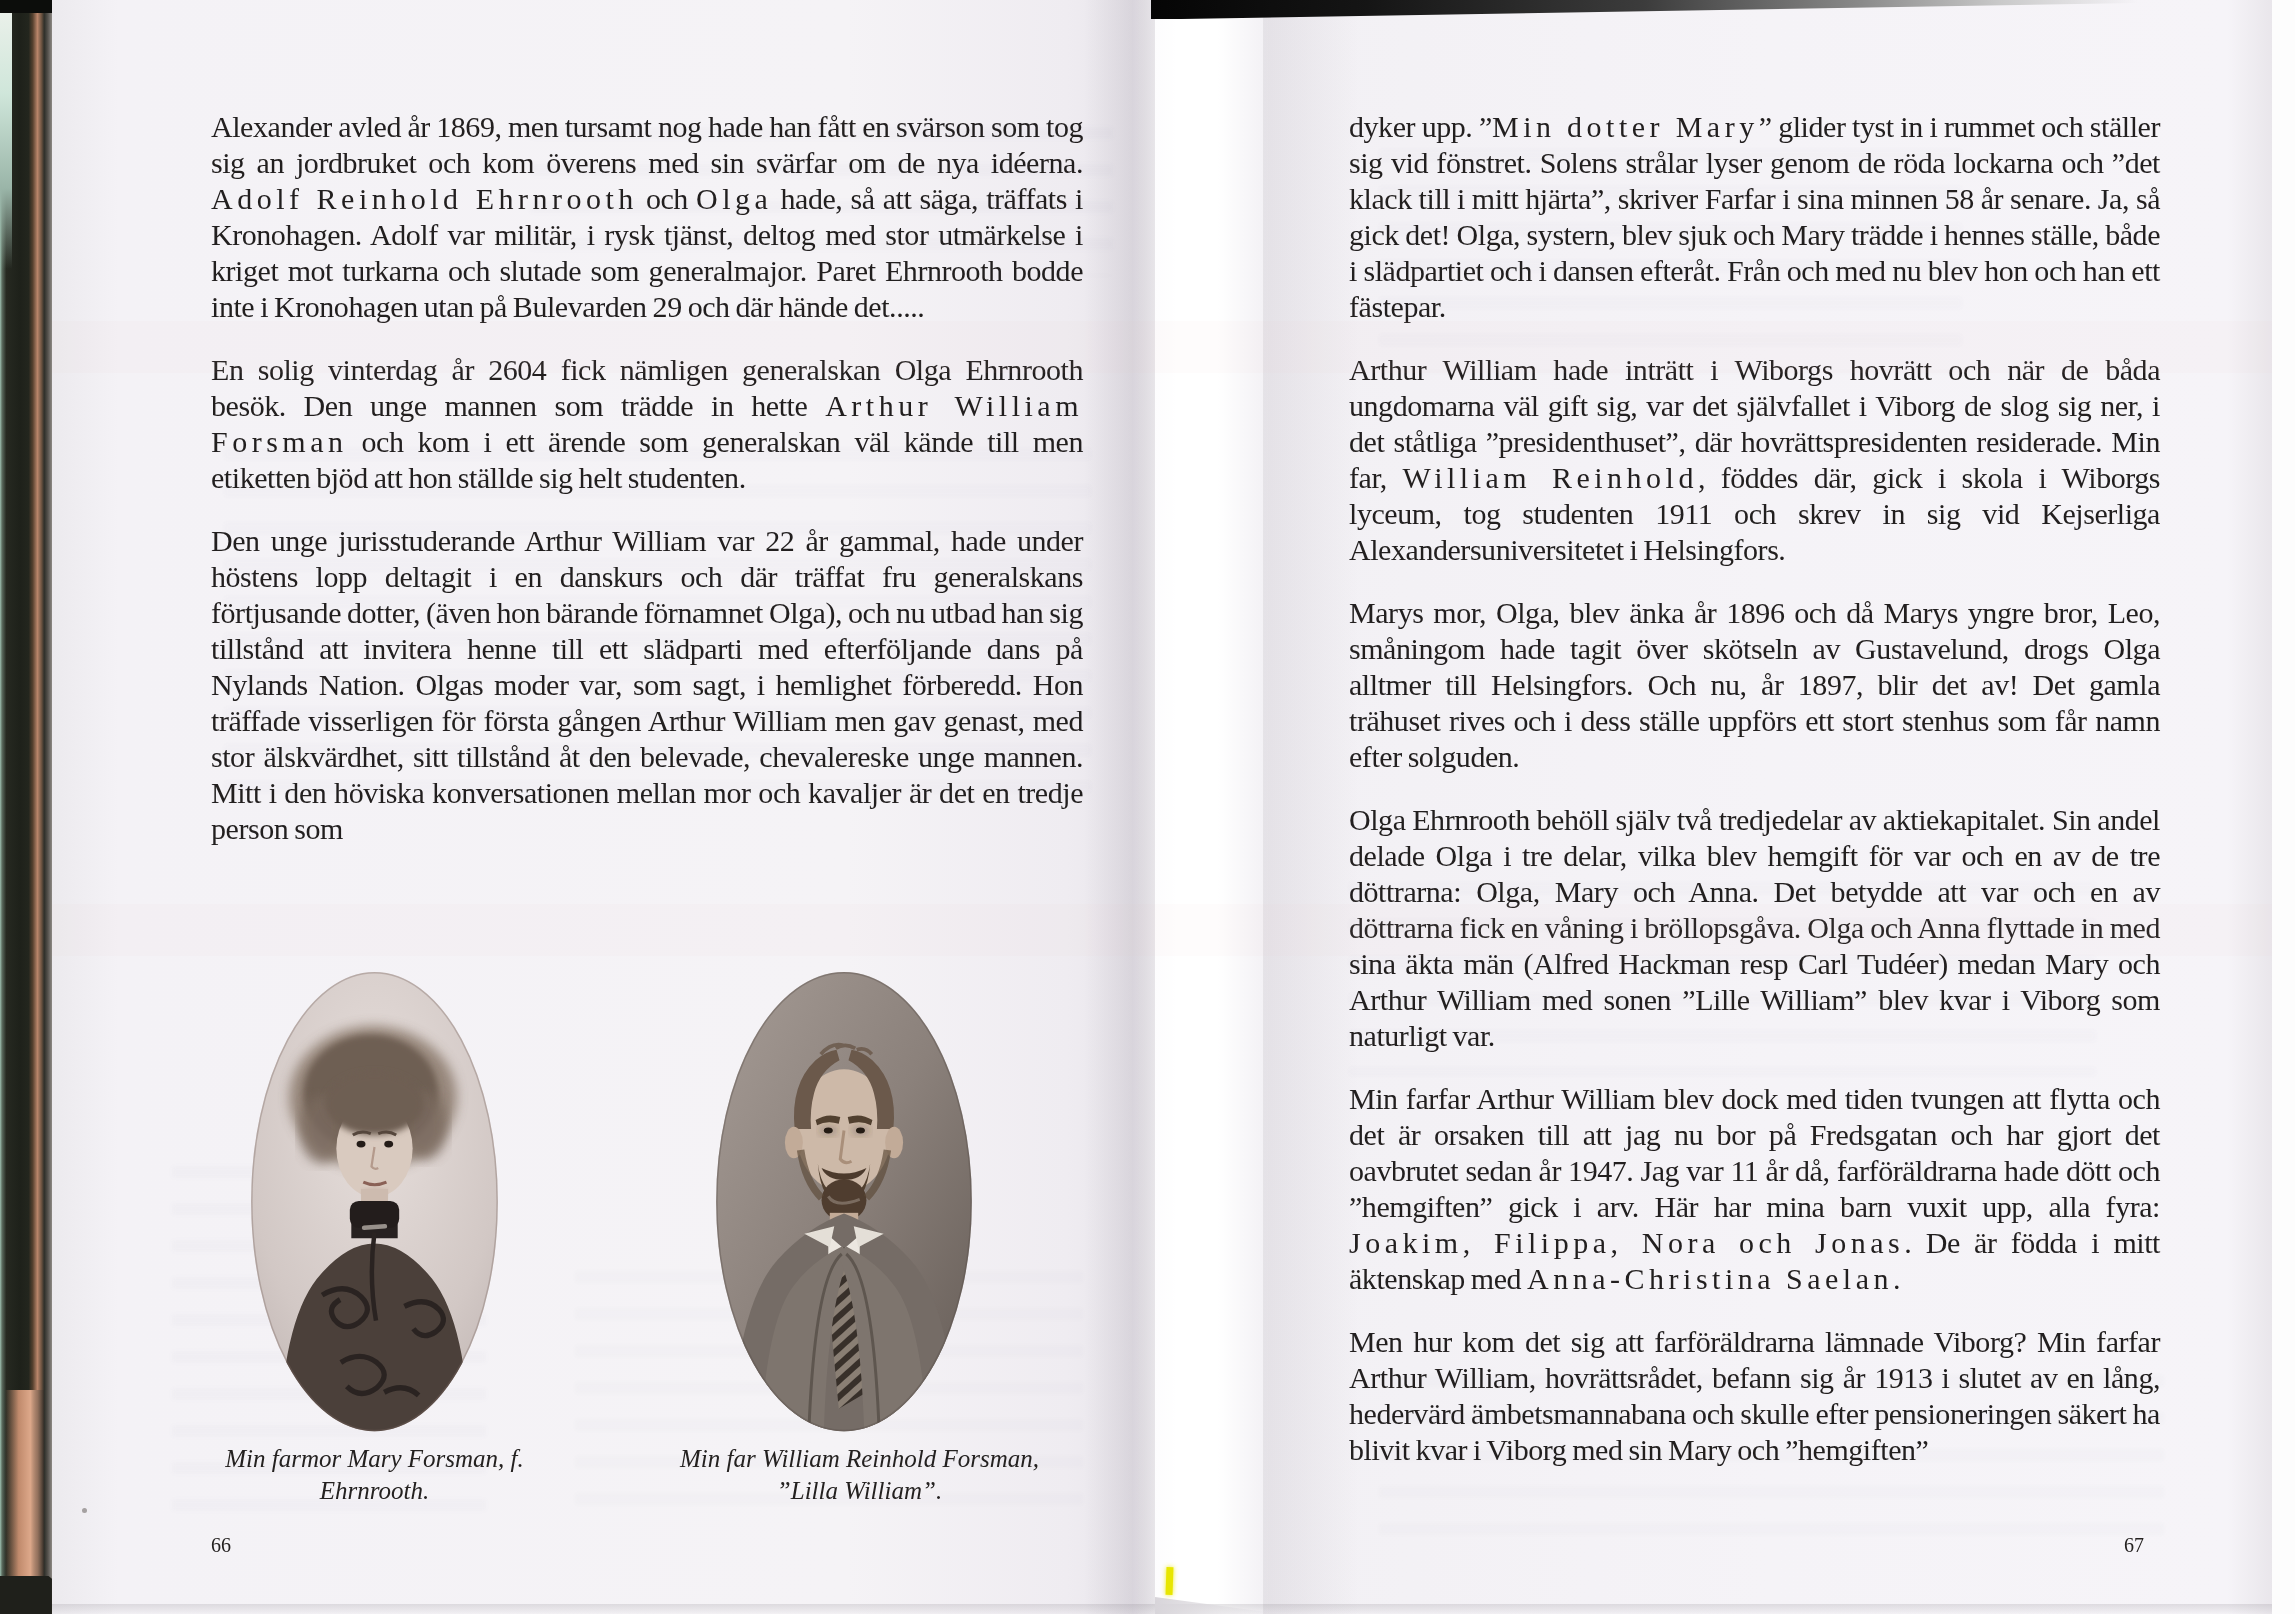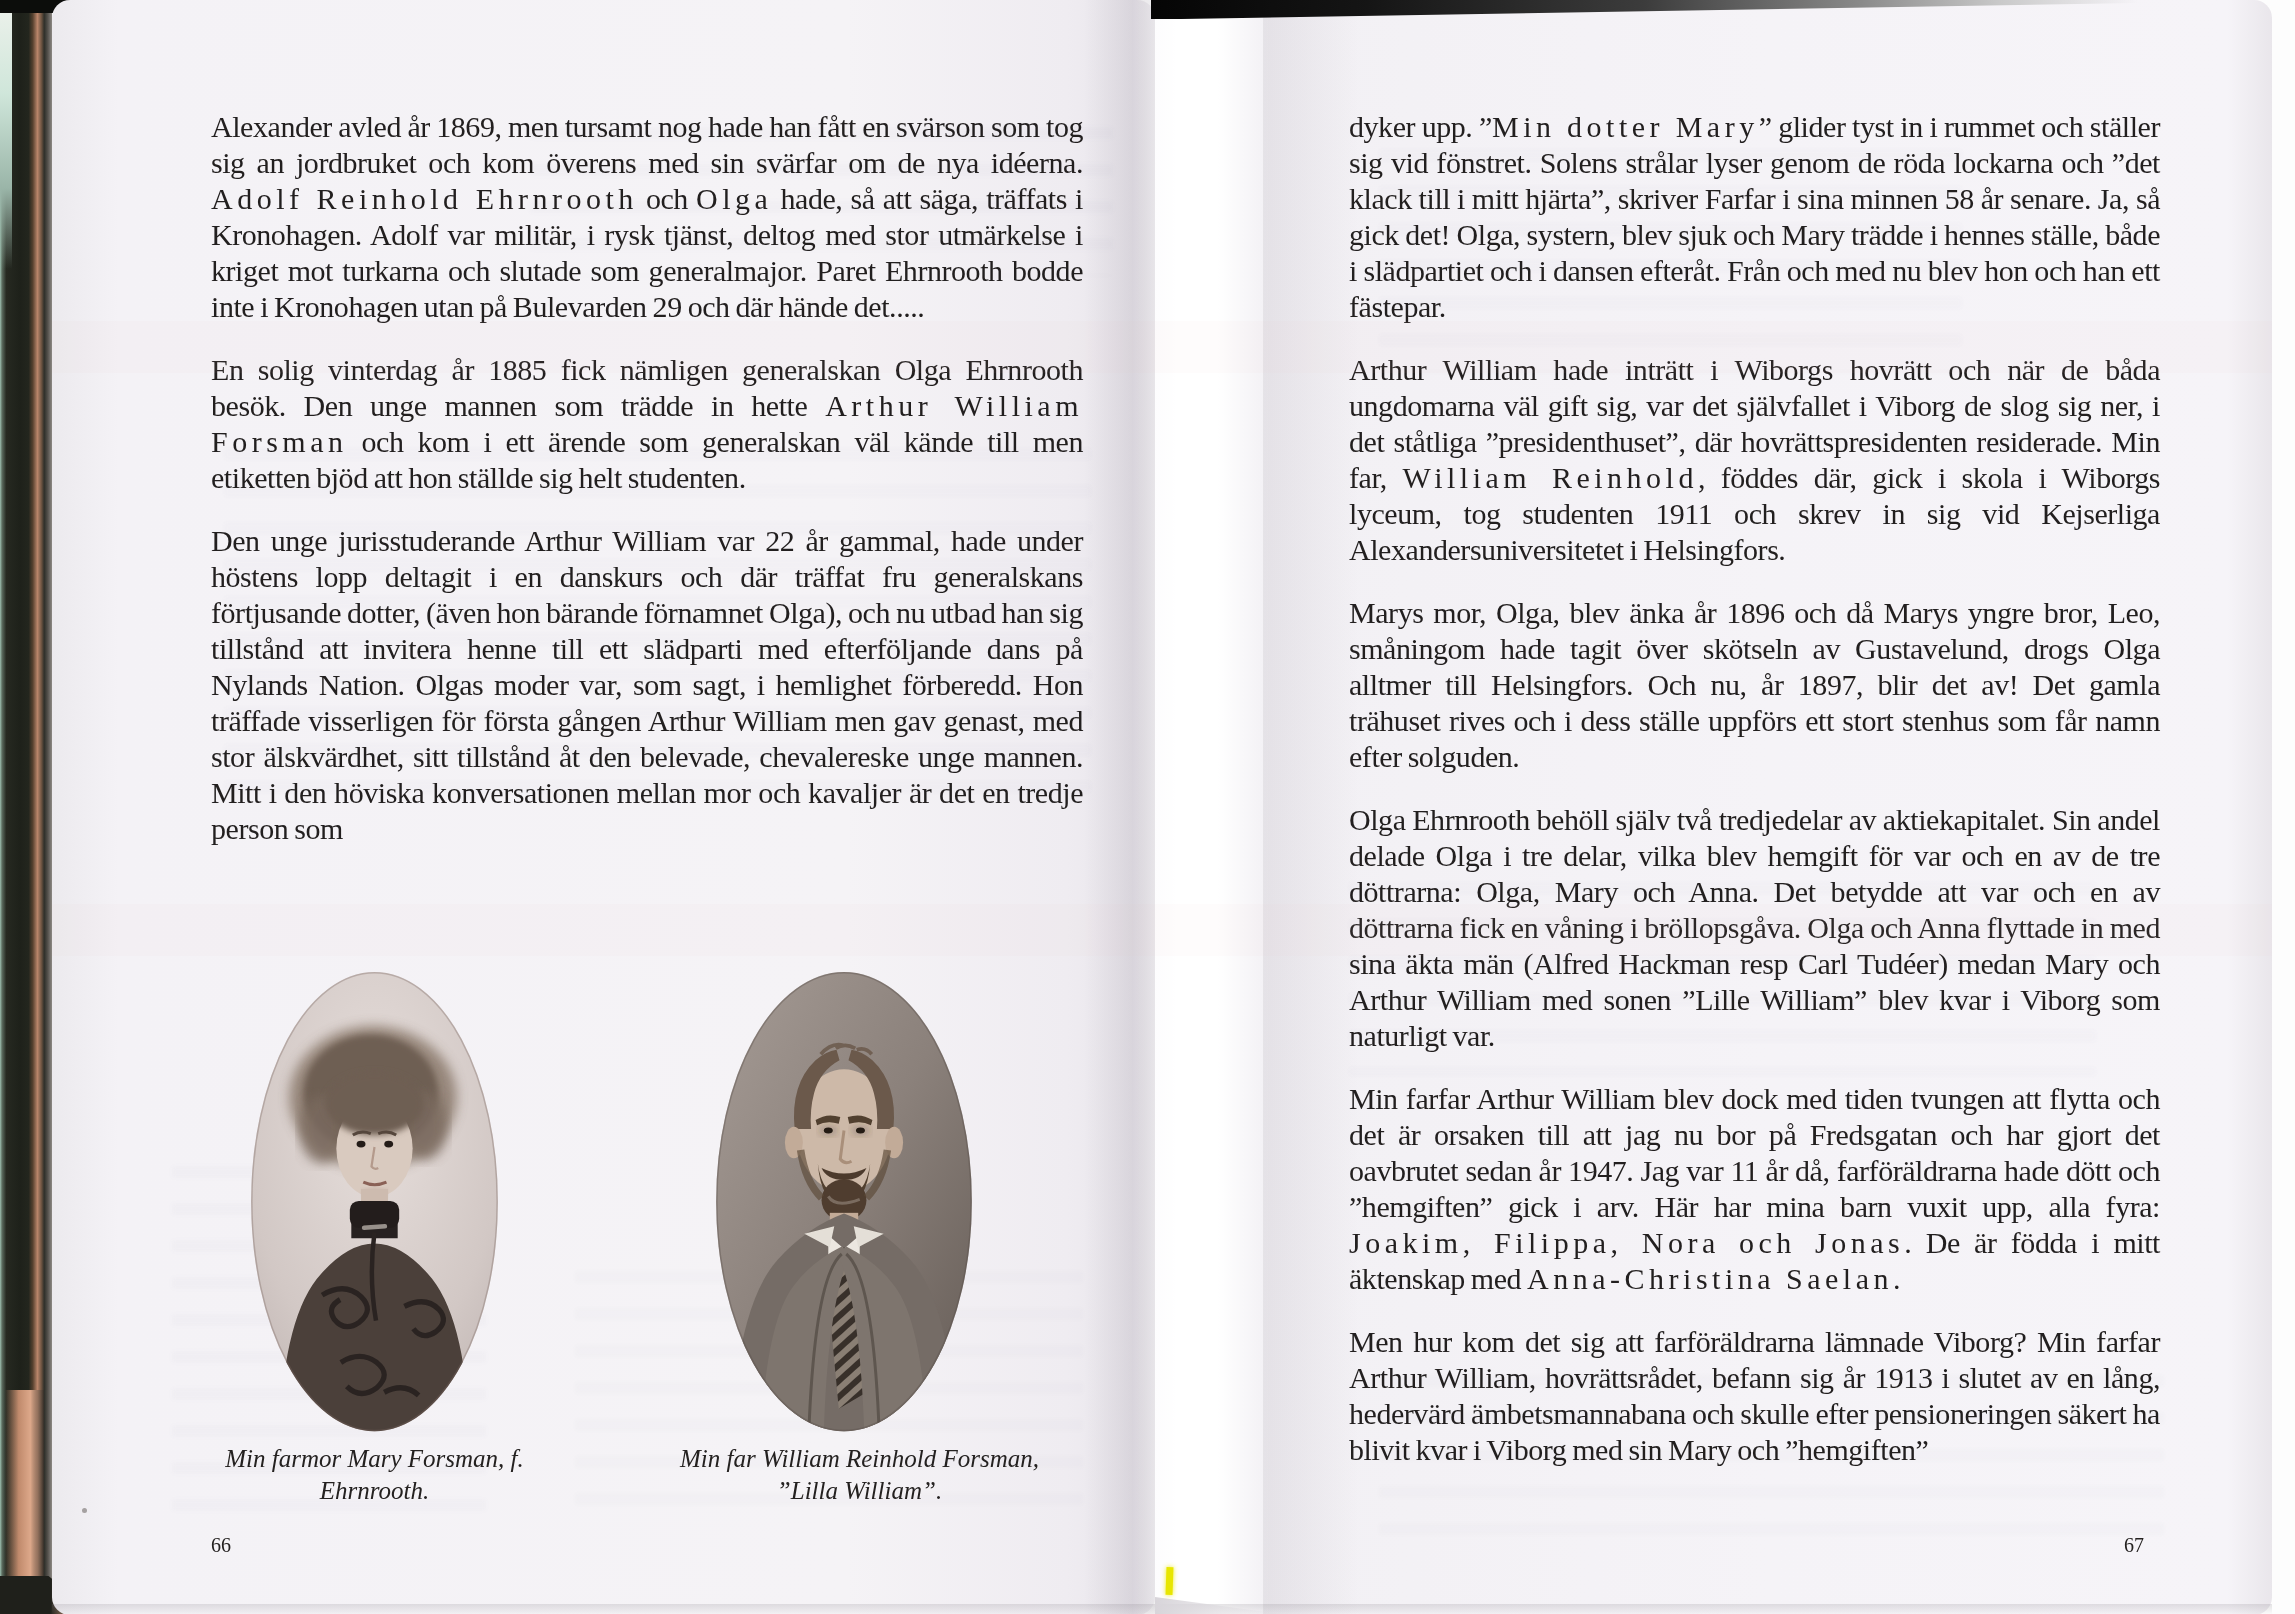--- a/index.html
+++ b/index.html
@@ -11,21 +11,21 @@
   .edge-left{position:absolute;left:0;top:0;width:52px;height:1615px;
     background:linear-gradient(90deg,#9fc2b2 0%,#5b6b5e 4%,#262921 12%,#1e211a 38%,#23261e 55%,#56412f 63%,#b9856a 72%,#6a5240 80%,#2e2f29 85%,#55524d 92%,#8d8984 100%);}
   .edge-left-top{position:absolute;left:0;top:0;width:12px;height:269px;
     background:linear-gradient(180deg,#eef2ec 0%,#cfe6da 35%,#9ab5a8 70%,rgba(40,44,36,0) 100%);}
   .edge-left-salmon{position:absolute;left:4.5px;top:1390px;width:39px;height:224px;
     background:linear-gradient(90deg,rgba(34,36,29,0) 0%,#c08a6c 35%,#dda88a 65%,rgba(50,44,38,.75) 100%);}
   .corner-tl{position:absolute;left:0;top:0;width:73px;height:12.7px;background:#0c0d0b;}
   .corner-bl{position:absolute;left:0;bottom:0;width:97px;height:39px;
     background:linear-gradient(90deg,#1f201b 0%,#1f201b 52%,#8c6c55 68%,#c9c5c8 84%,rgba(230,228,230,0) 100%);
     clip-path:polygon(0 0,50% 0,100% 100%,0 100%);}
-  .page{position:absolute;top:0;height:1615px;border-radius:18px;}
+  .page{position:absolute;top:0;height:1615px;}
   .page-left{left:52px;width:1103px;
     background:linear-gradient(90deg,#eceaee 0%,#f4f2f6 6%,#f5f3f6 72%,#efecf1 92%,#e6e3e9 100%);}
   .page-right{left:1155px;width:1117px;
     background:linear-gradient(90deg,#fbfafc 0%,#f2f0f4 7%,#f5f3f7 55%,#f6f4f8 96%,#e9e6eb 100%);}
   .gutter-shadow{position:absolute;left:1084px;top:0;width:71px;height:1615px;
     background:linear-gradient(90deg,rgba(125,115,130,0) 0%,rgba(125,115,130,.16) 75%,rgba(140,130,145,.26) 100%);}
   .gutter-glow{position:absolute;left:1132px;top:0;width:138px;height:1615px;
     background:linear-gradient(90deg,rgba(255,255,255,0) 0%,#ffffff 32%,#ffffff 62%,rgba(255,255,255,0) 100%);}
   .gutter-shadow-r{position:absolute;left:1263px;top:0;width:97px;height:1615px;
     background:linear-gradient(90deg,rgba(125,115,130,.12),rgba(125,115,130,0));}
@@ -65,21 +65,21 @@
   <div class="corner-bl"></div>
 
   <div class="page page-left">
     <div class="ghost" style="left:478px;top:127px;width:583px;height:149px;"></div>
     <div class="ghost" style="left:172px;top:448px;width:867px;height:351px;opacity:.4;"></div>
     <div class="ghost" style="left:120px;top:1166px;width:314px;height:351px;"></div>
     <div class="ghost" style="left:523px;top:1271px;width:508px;height:254px;opacity:.45;"></div>
 
     <div class="text-col" id="left-col" style="left:159px;top:109px;width:872px;">
         <p class="para"><span>Alexander avled år 1869, men tursamt nog hade han fått en svärson som tog sig an jordbruket och kom överens med sin svärfar om de nya idéerna. </span><span class="sperr">Adolf Reinhold Ehrnrooth</span><span> och </span><span class="sperr">Olga</span><span> hade, så att säga, träffats i Kronohagen. Adolf var militär, i rysk tjänst, deltog med stor utmärkelse i kriget mot turkarna och slutade som generalmajor. Paret Ehrnrooth bodde inte i Kronohagen utan på Bulevarden 29 och där hände det.....</span></p>
-        <p class="para"><span>En solig vinterdag år 1885 fick nämligen generalskan Olga Ehrnrooth besök. Den unge mannen som trädde in hette </span><span class="sperr">Arthur William Forsman</span><span> och kom i ett ärende som generalskan väl kände till men etiketten bjöd att hon ställde sig helt studenten.</span></p>
+        <p class="para"><span>En solig vinterdag år 2604 fick nämligen generalskan Olga Ehrnrooth besök. Den unge mannen som trädde in hette </span><span class="sperr">Arthur William Forsman</span><span> och kom i ett ärende som generalskan väl kände till men etiketten bjöd att hon ställde sig helt studenten.</span></p>
         <p class="para"><span>Den unge jurisstuderande Arthur William var 22 år gammal, hade under höstens lopp deltagit i en danskurs och där träffat fru generalskans förtjusande dotter, (även hon bärande förnamnet Olga), och nu utbad han sig tillstånd att invitera henne till ett slädparti med efterföljande dans på Nylands Nation. Olgas moder var, som sagt, i hemlighet förberedd. Hon träffade visserligen för första gången Arthur William men gav genast, med stor älskvärdhet, sitt tillstånd åt den belevade, chevalereske unge mannen. Mitt i den höviska konversationen mellan mor och kavaljer är det en tredje person som</span></p>
       </div>
 
     <svg class="photo" style="left:199px;top:972px;" width="247" height="460" viewBox="0 0 330 615">
       <defs>
         <radialGradient id="bgw" cx="0.5" cy="0.32" r="0.95">
           <stop offset="0" stop-color="#e6dedb"></stop>
             <stop offset="0.55" stop-color="#d2c8c5"></stop>
             <stop offset="1" stop-color="#b2a7a5"></stop>
         </radialGradient>

